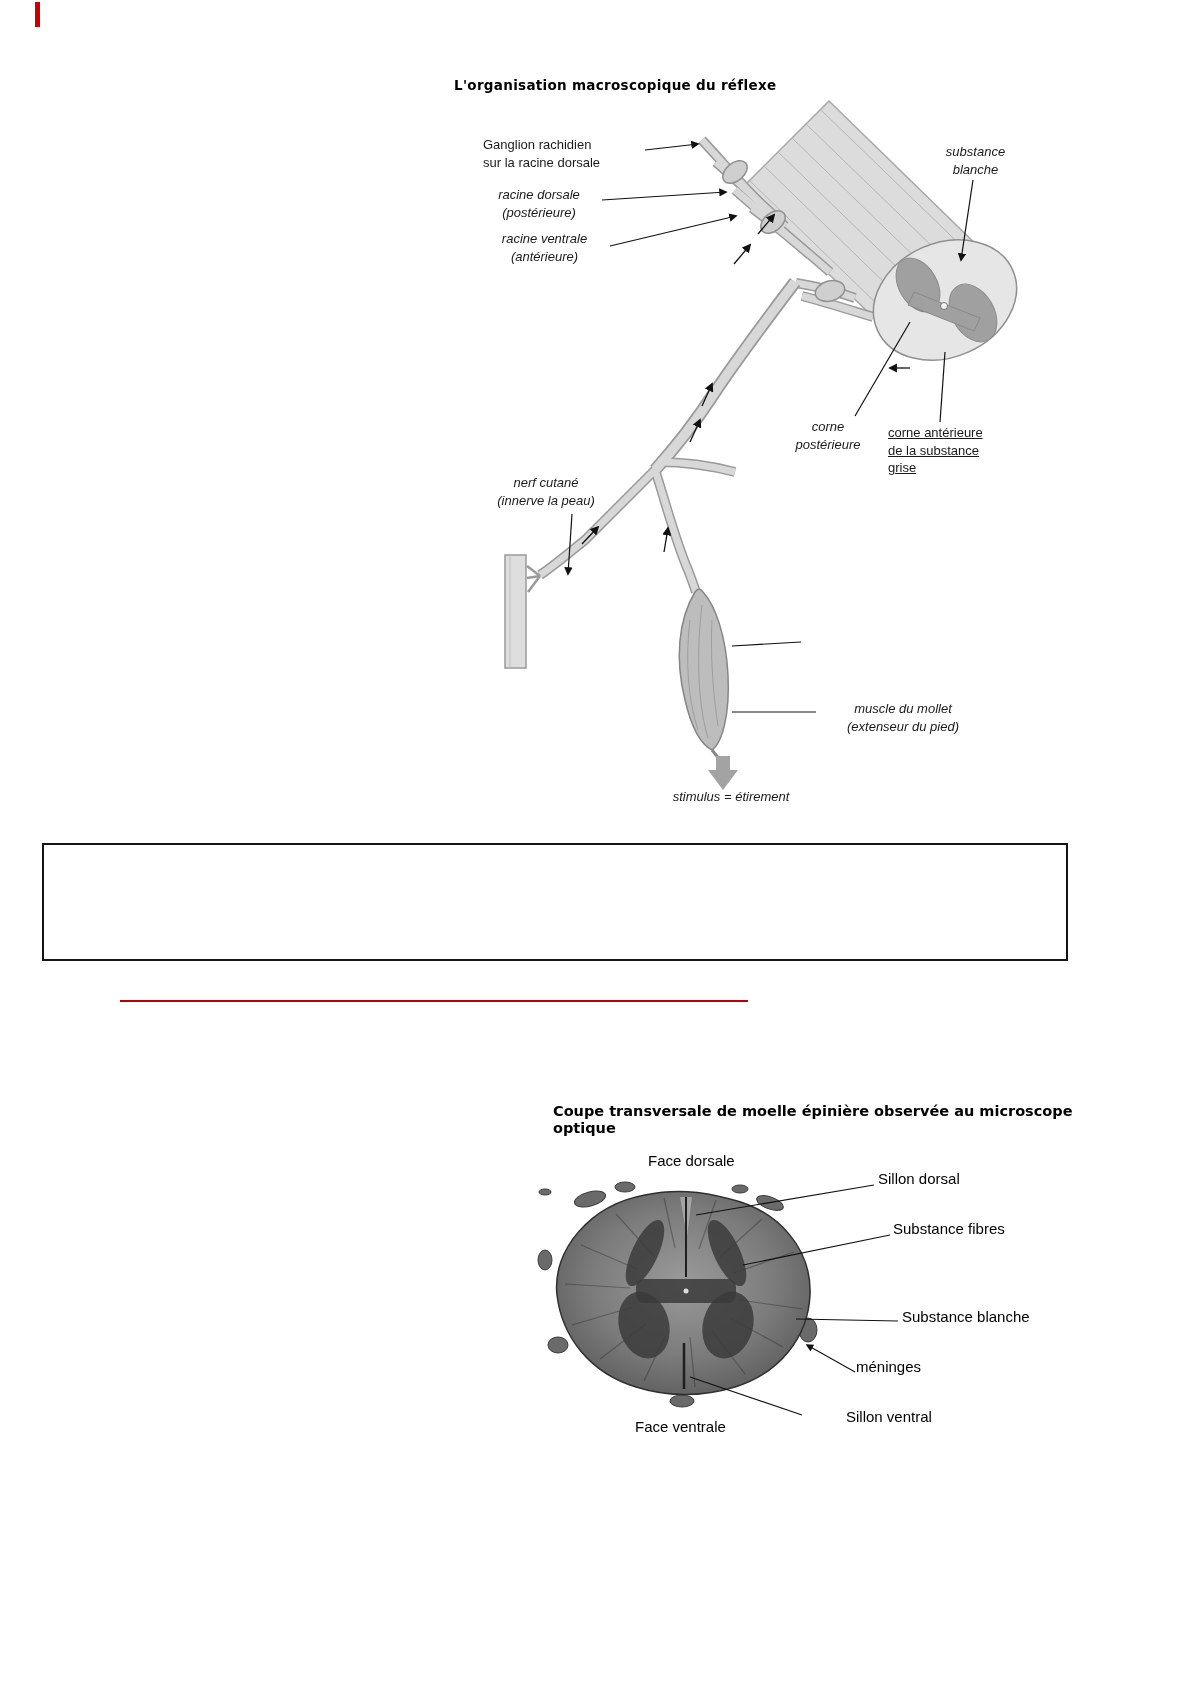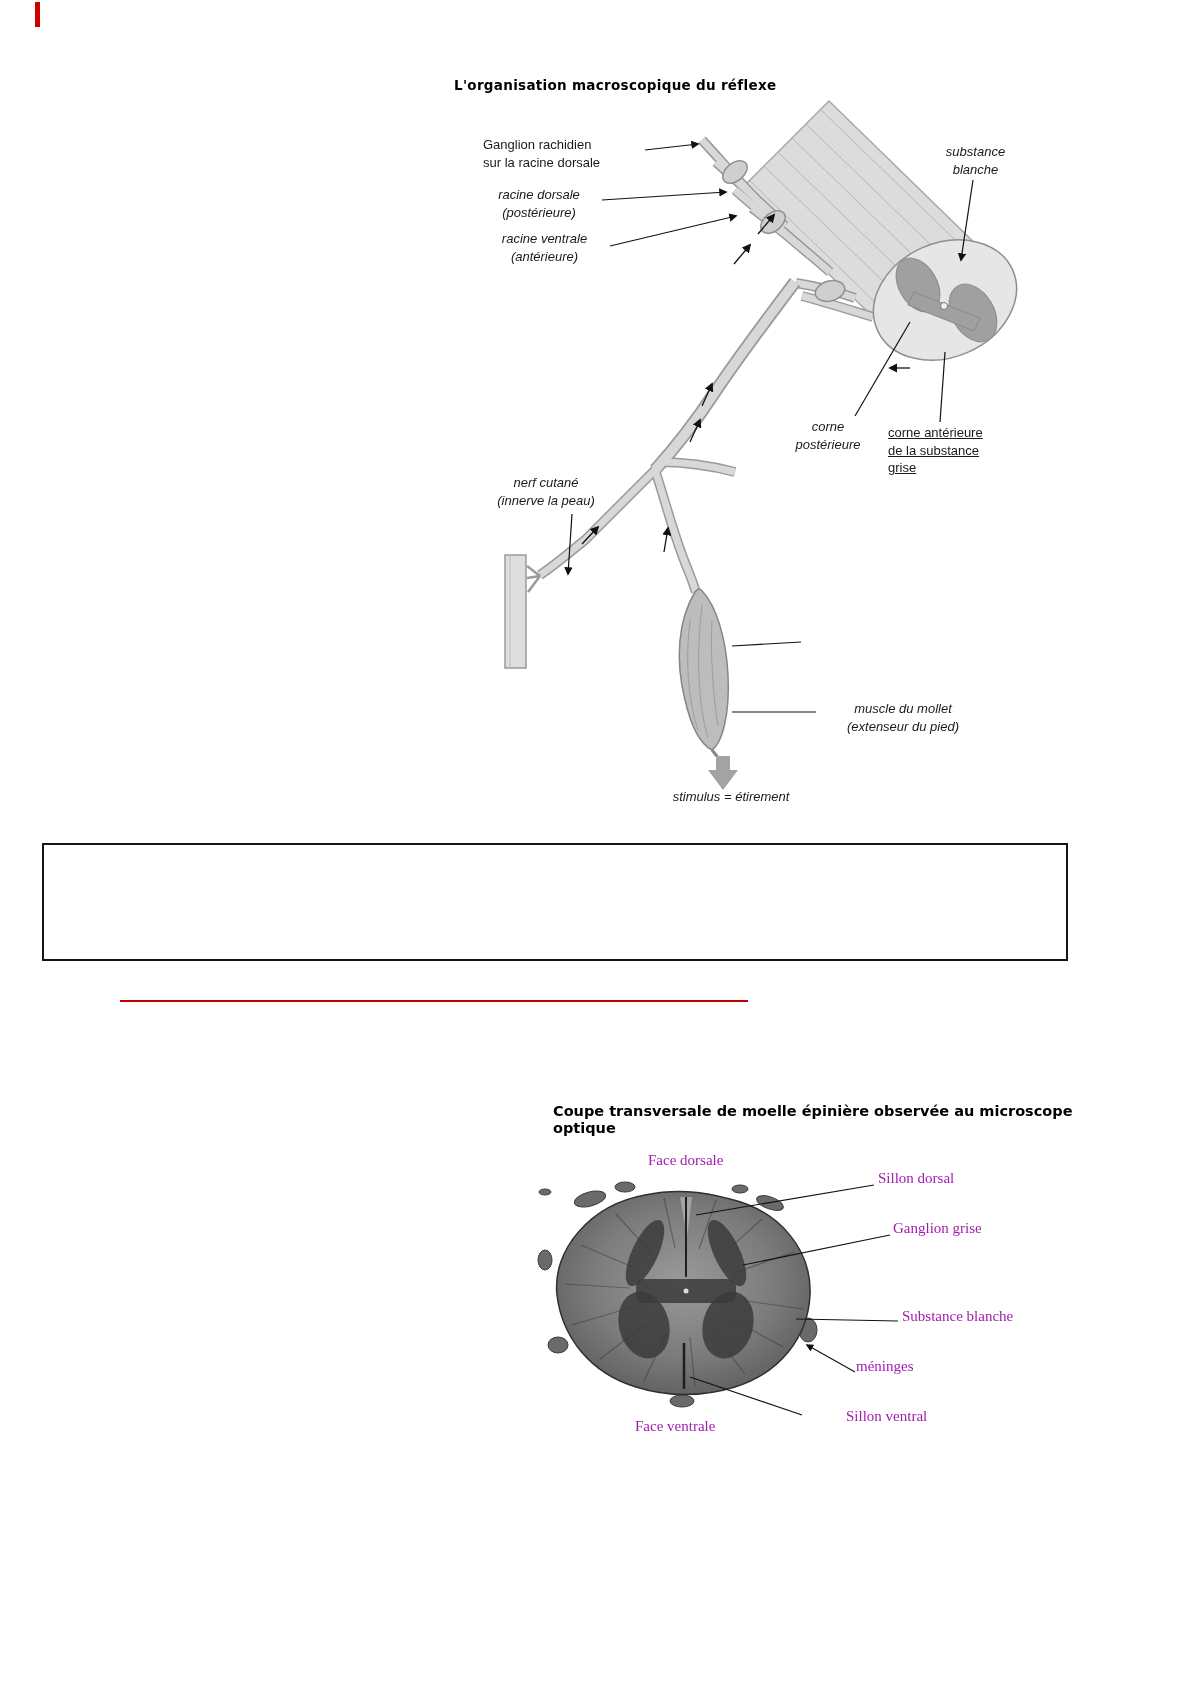--- a/index.html
+++ b/index.html
@@ -15,21 +15,21 @@
   }
   .center { text-align:center;font-style:italic; }
   .title1 {
     font-family:"DejaVu Sans", sans-serif; font-weight:bold;
     font-size:13.5px; letter-spacing:.3px; color:#000;
   }
   .title2 {
     font-family:"DejaVu Sans", sans-serif; font-weight:bold;
     font-size:14.5px; line-height:17px; color:#000; white-space:pre-line;
   }
-  .serif { font-family:Liberation Serif, serif; font-size:15px; color:#a21caf; }
+  .serif { font-family:Liberation Sans, sans-serif; font-size:15px; color:#000000; }
   .answer-box { border:2px solid #151515; background:#fff; }
   .red-line { background:#c00000; }
   .red-tick { background:#cc0000; }
   svg { display:block; }
 </style>
 </head>
 <body>
 
 <div class="page">
 
@@ -247,19 +247,19 @@
       <line x1="434" y1="20" x2="256" y2="50"></line>
       <line x1="450" y1="70" x2="303" y2="100"></line>
       <line x1="458" y1="156" x2="356" y2="154"></line>
       <line x1="415" y1="207" x2="367" y2="180" marker-end="url(#arrC)"></line>
       <line x1="362" y1="250" x2="250" y2="212"></line>
     </g>
   </svg>
 
   <div class="abs serif" style="left:648px; top:1152px;">Face dorsale</div>
   <div class="abs serif" style="left:878px; top:1170px;">Sillon dorsal</div>
-  <div class="abs serif" style="left:893px; top:1220px;">Ganglion grise</div>
+  <div class="abs serif" style="left:893px; top:1220px;">Substance fibres</div>
   <div class="abs serif" style="left:902px; top:1308px;">Substance blanche</div>
   <div class="abs serif" style="left:856px; top:1358px;">méninges</div>
   <div class="abs serif" style="left:806px; top:1408px;margin-left:40px;">Sillon ventral</div>
   <div class="abs serif" style="left:619px; top:1418px;margin-left:16px;">Face ventrale</div>
 
 </div>
 
 </body></html>

